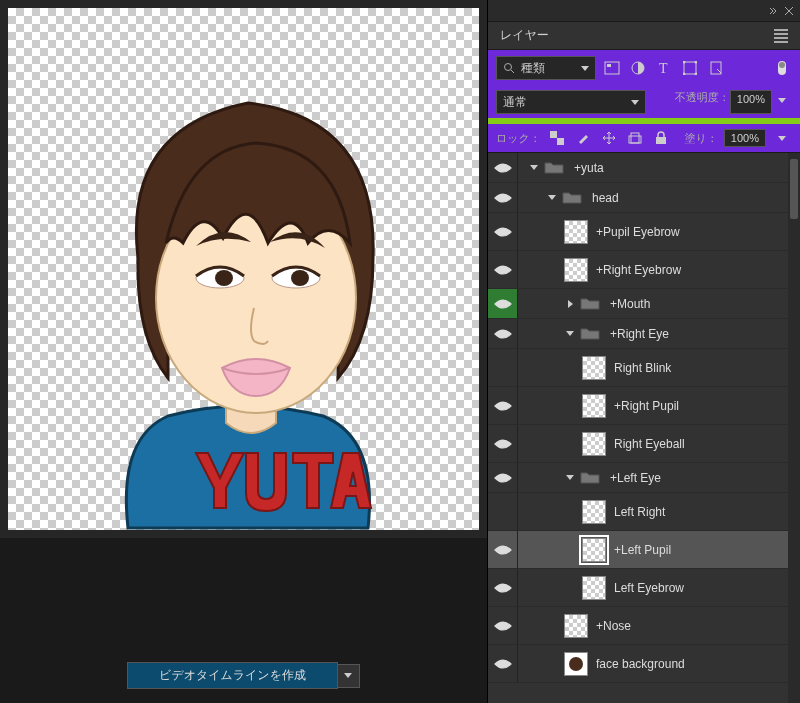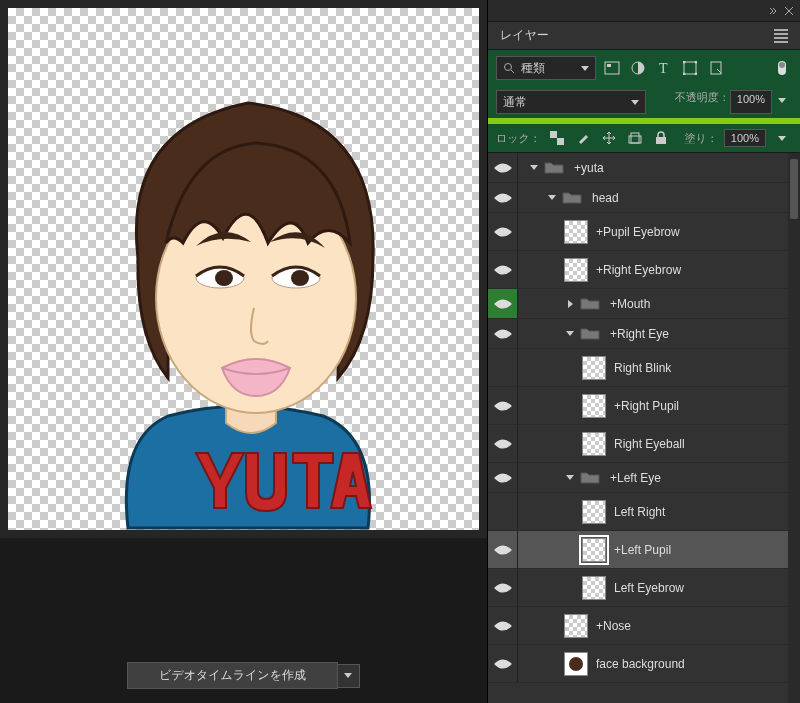--- a/index.html
+++ b/index.html
@@ -37,32 +37,32 @@
       linear-gradient(-45deg,transparent 75%,#ccc 75%);
     background-size: 16px 16px;
     background-position: 0 0, 0 8px, 8px -8px, -8px 0;
   }
   .artwork { position:absolute; inset:0; }
   .bottom-strip { flex:1; background:#1a1a1a; display:flex; align-items:flex-end; justify-content:center; padding-bottom:14px; }
   .timeline-btn {
     display:flex; align-items:center; gap:0;
   }
   .timeline-btn .lbl {
-    background:#404040; color:#ddd; font-size:12px;
+    background:#0c4a6e; color:#ddd; font-size:12px;
     padding:4px 31px; border:1px solid #555;
   }
   .timeline-btn .dd {
     background:#333; border:1px solid #555; border-left:none;
     width:22px; height:24px; display:flex; align-items:center; justify-content:center;
   }
   .chev-down { width:0;height:0;border-left:4px solid transparent;border-right:4px solid transparent;border-top:5px solid #ccc;}
   
   .right {
     width: 316px; height: 703px;
-    background: #14532d;
+    background: #6d28d9;
     display:flex; flex-direction:column;
     border-left:1px solid #000;
   }
   .panel-top {
     height: 22px; background:#2a2a2a; border-bottom:1px solid #1a1a1a;
     display:flex; align-items:center; justify-content:flex-end; padding:0 6px; gap:6px;
   }
   .mini-icon { width:10px; height:10px; display:inline-block; }
   .panel-tab {
     height: 28px; background:#323232; display:flex; align-items:center;

